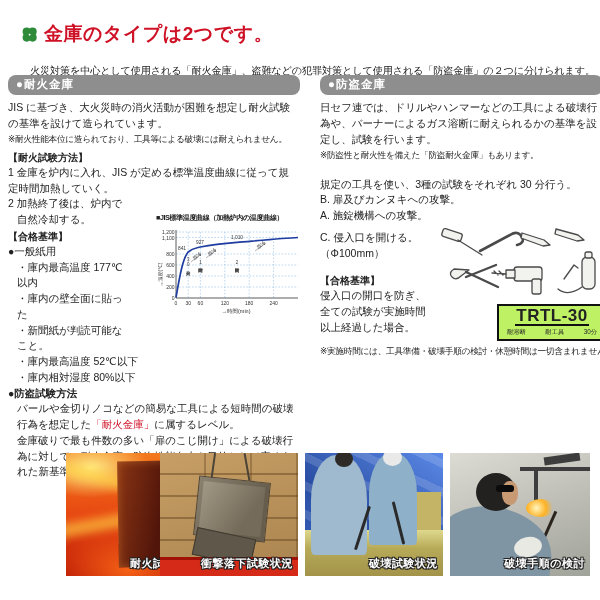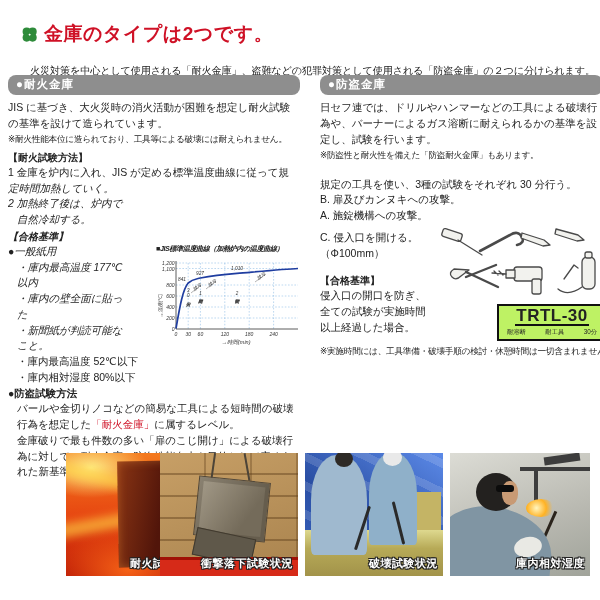--- a/index.html
+++ b/index.html
@@ -17,21 +17,21 @@
   #col-right{left:312px;width:283px;margin-left:8px;}
   .col-header{background:#8e8e8e;color:#fff;font-weight:bold;font-size:11.5px;padding:1px 0 2px 8px;letter-spacing:1px;border-radius:8px;}
   .intro{margin-top:5px;}
   .small-note{font-size:8.7px;white-space:nowrap;letter-spacing:-.3px;margin-top:1px;}
   .sec-title{font-weight:bold;font-size:10px;margin-top:4px;}
   .indent{padding-left:9px;}
   .red{color:#cf1126;}
   .eff-note{font-size:8px;color:#555;text-align:right;padding-right:40px;margin-top:-2px;}
 
   
-  .split{display:flex;align-items:flex-end;font-style:italic;}
+  .split{display:flex;align-items:center;}
   .split-left{width:148px;}
   .split-right{width:144px;margin-left:32px;}
   .chart-title{font-size:7.1px;font-weight:bold;letter-spacing:-.4px;white-space:nowrap;line-height:1.2;margin-top:2px;}
   svg text{font-family:"Liberation Sans","DejaVu Sans",sans-serif;}
 
   
   .bsplit{display:flex;align-items:center;margin-top:1px;}
   .bsplit-left{width:116px;}
   .bsplit-right{width:167px;}
   .gap8{height:8px;}
@@ -303,16 +303,16 @@
     <div class="pipe" style="right:0;top:14px;width:70px;height:4px;"></div>
     <div class="pipe" style="right:52px;top:14px;width:4px;height:42px;"></div>
     <div class="pipe" style="right:10px;top:2px;width:36px;height:8px;transform:rotate(-8deg);"></div>
     <div class="torch-flame"></div>
     <div class="torch-wand"></div>
     <div class="t-body"></div>
     <div class="t-head"></div>
     <div class="t-face"></div>
     <div class="t-glasses"></div>
     <div class="t-glove"></div>
-    <div class="photo-label">庫内相対湿度</div>
+    <div class="photo-label">破壊手順の検討</div>
   </div>
 
 </div>
 
 </body></html>

